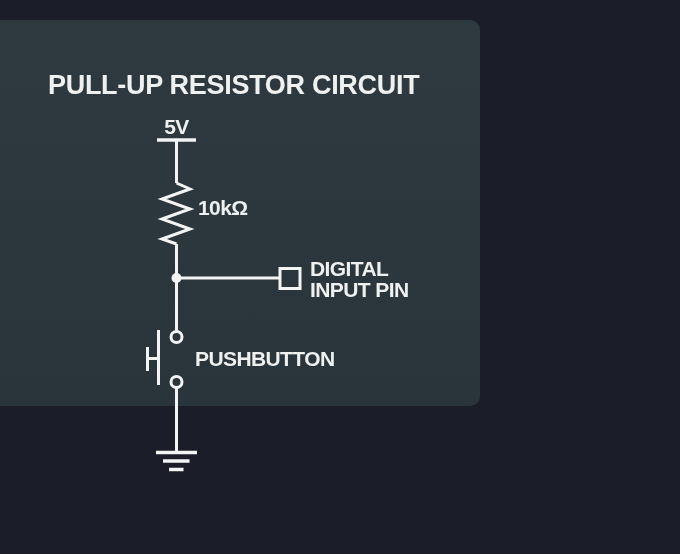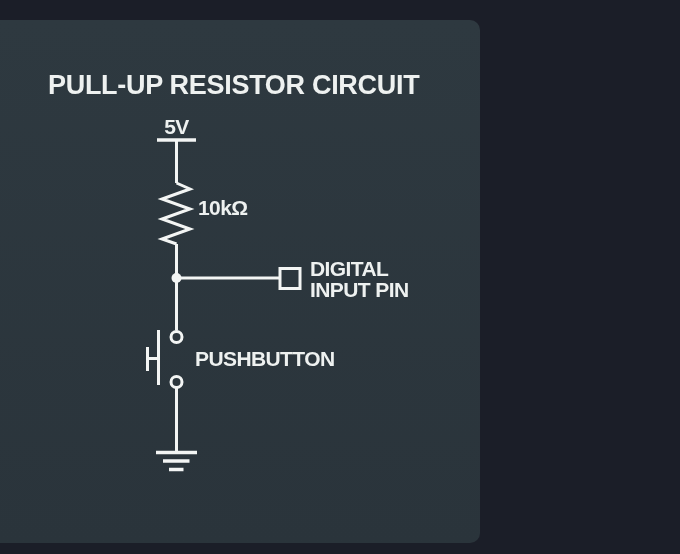--- a/index.html
+++ b/index.html
@@ -12,21 +12,21 @@
   *{margin:0;padding:0;box-sizing:border-box;}
   html,body{width:680px;height:554px;overflow:hidden;}
   body{
     background:var(--background);
     font-family:"Liberation Sans", sans-serif;
     position:relative;
   }
   .panel{
     position:absolute;
     left:0; top:20px;
-    width:480px; height:523px;
+    width:480px; height:386px;
     background:linear-gradient(180deg, var(--panel_top), var(--panel_bottom));
     border-radius:0 10px 10px 0;
   }
   .title{
     position:absolute;
     left:48px; top:50px;
     font-size:27px;
     font-weight:bold;
     letter-spacing:-0.3px;
     line-height:30px;

